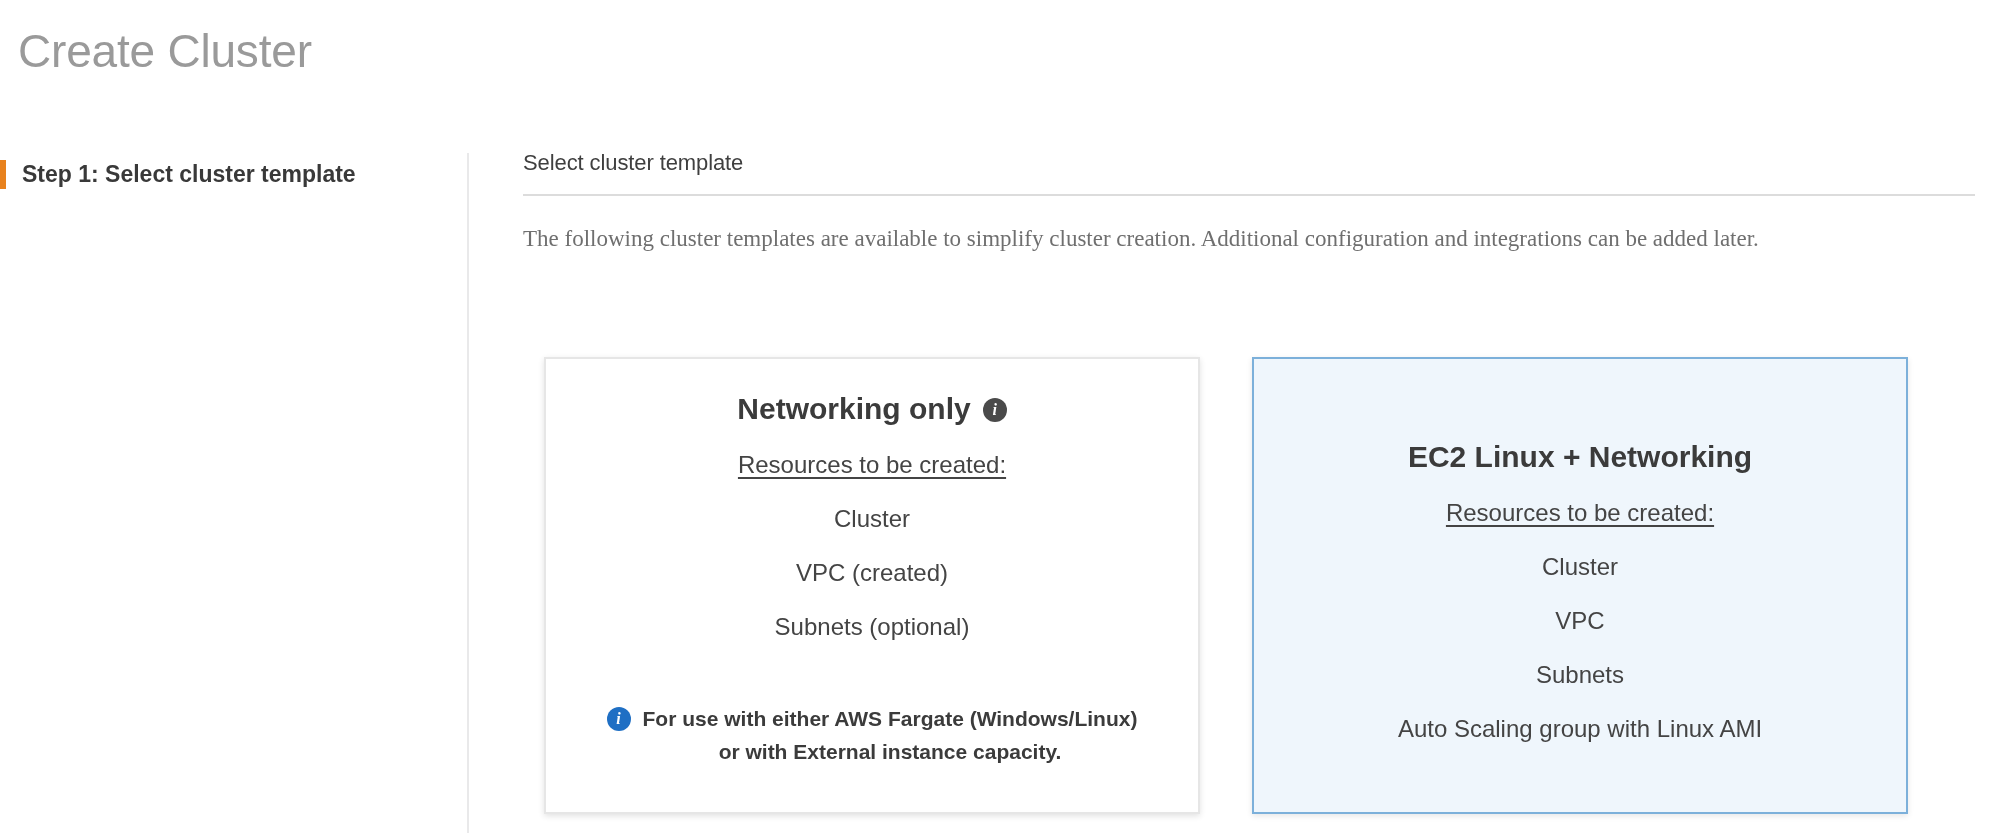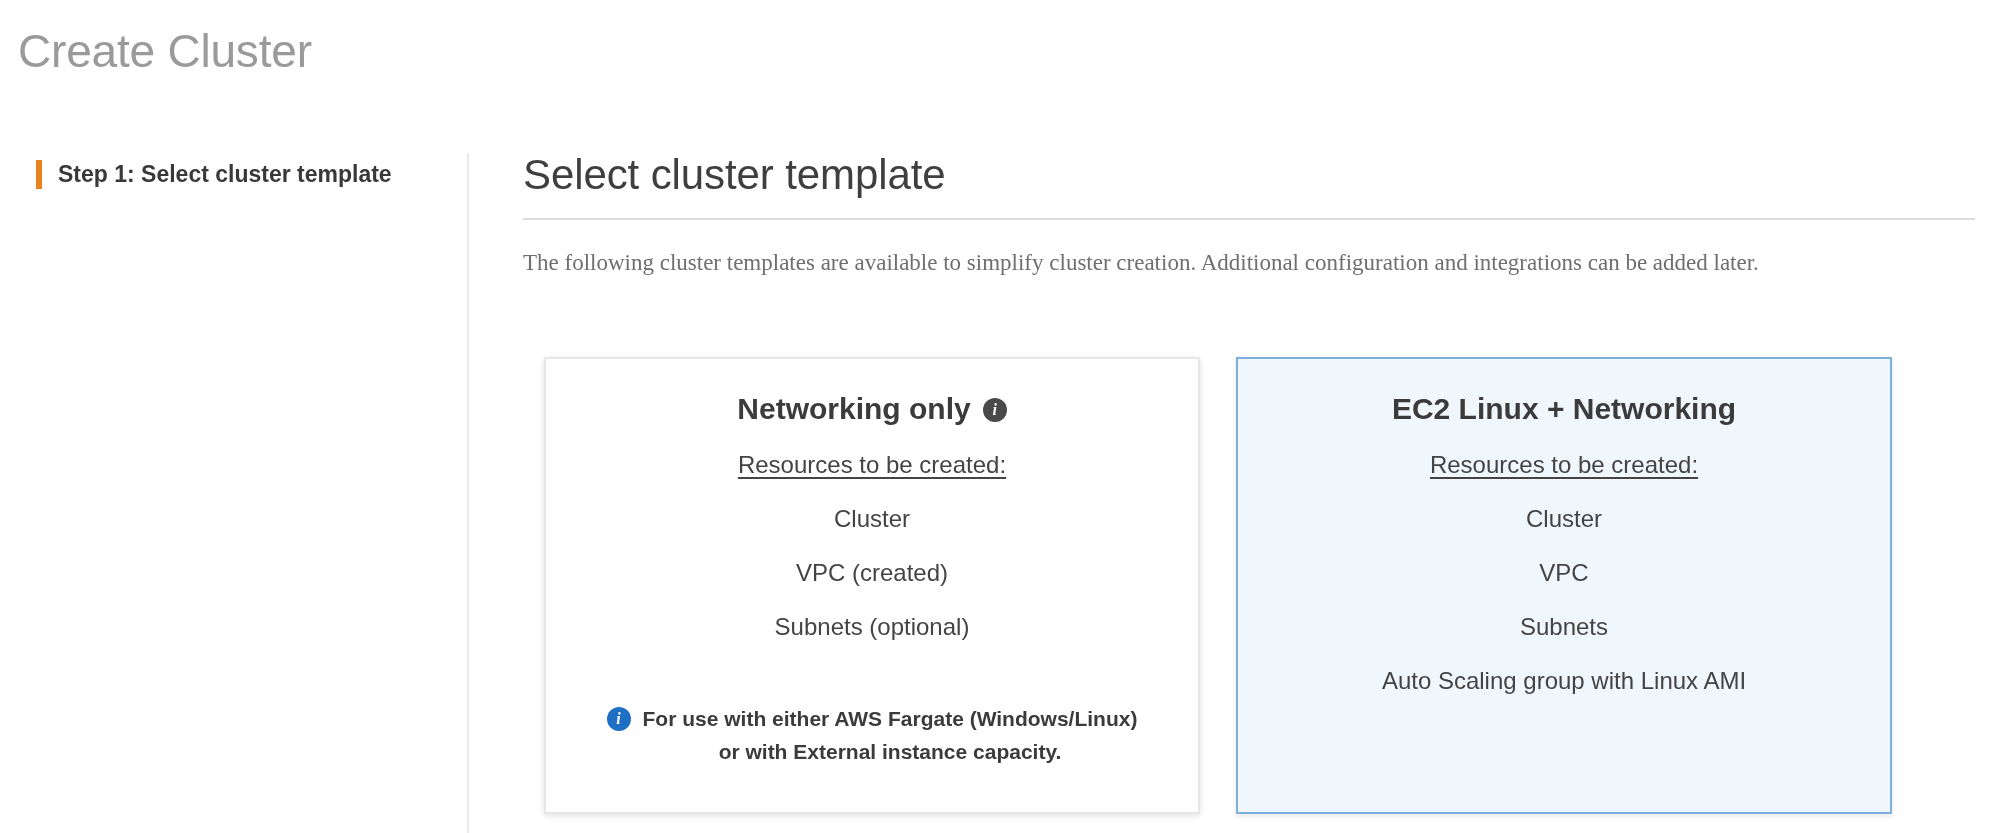--- a/index.html
+++ b/index.html
@@ -52,21 +52,20 @@
     height: 680px;
     background: #e9e9ea;
   }
   .step {
     position: absolute;
     left: 0;
     display: flex;
     align-items: center;
     height: 32px;
     white-space: nowrap;
-    padding-left: 36px;
   }
   .step-1 { top: 10px; }
   .step-2 { top: 72px; }
 
   .step-marker {
     width: 6px;
     height: 29px;
     background: #e8821e;
     margin-right: 16px;
     flex: 0 0 auto;
@@ -88,21 +87,21 @@
   }
 
   
   .main {
     position: absolute;
     left: 523px;
     top: 150px;
     right: 0;
   }
   .section-title {
-    font-size: 42px;
+    font-size: 22px;
     font-weight: 400;
     color: #3f3f3f;
     line-height: 1.2;
     margin: 0;
     letter-spacing: -0.1px;
   }
   .section-rule {
     margin-top: 18px;
     width: 1452px;
     height: 2px;
@@ -116,40 +115,41 @@
     width: 1420px;
     font-family: Liberation Serif, serif;
   }
 
   
   .cards {
     position: absolute;
     left: 544px;
     top: 357px;
     display: flex;
-    gap: 36px;
+    gap: 52px;
   }
 
   .card {
     box-sizing: border-box;
     width: 656px;
     height: 457px;
     background: #ffffff;
     border: 2px solid #e6e6e6;
     box-shadow: 0 2px 6px rgba(0,0,0,0.12);
     padding: 26px 30px 20px 30px;
     display: flex;
     flex-direction: column;
     align-items: center;
     text-align: center;
   }
   .card.selected {
     background: #eff6fc;
     border: 2px solid #7cb0da;
     box-shadow: 0 2px 6px rgba(0,0,0,0.10);
+    justify-content: center;
   }
 
   .card-title {
     font-size: 30px;
     font-weight: 700;
     color: #3b3b3b;
     line-height: 48px;
     display: flex;
     align-items: center;
     justify-content: center;

